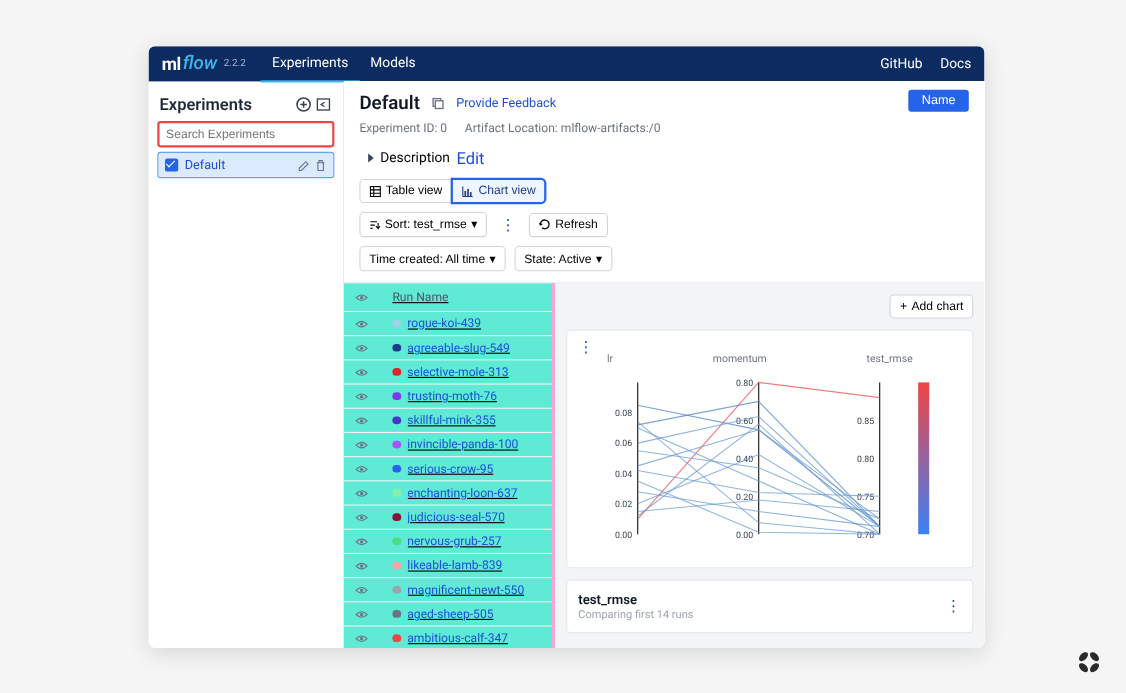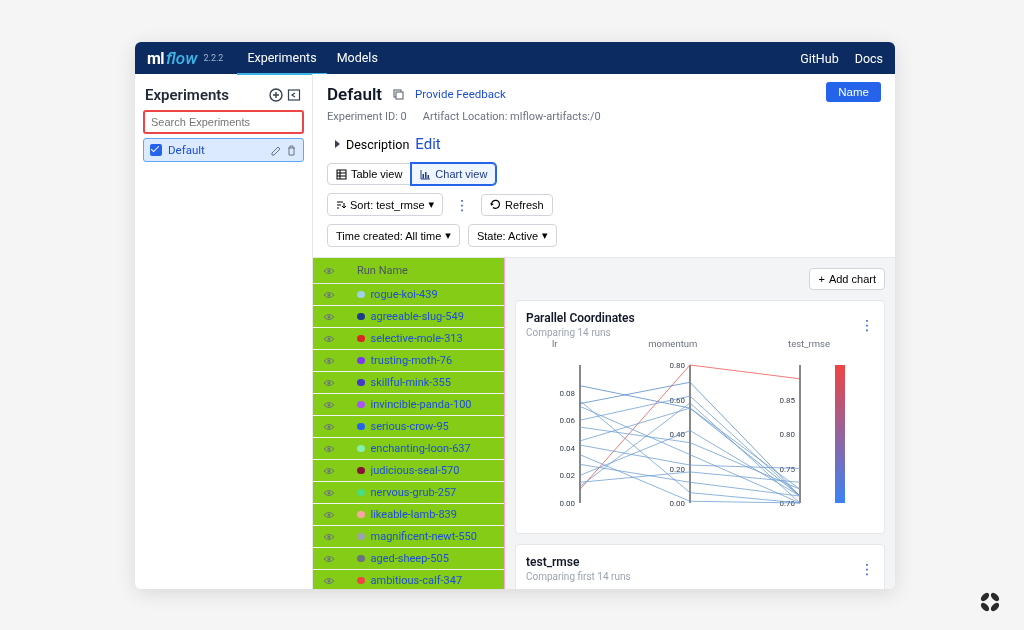--- a/index.html
+++ b/index.html
@@ -45,21 +45,21 @@
   .view-btn:last-child { border-radius: 0 4px 4px 0; }
   .view-btn.active { border-color: #2563eb; background: #eff6ff; color: #1e3a8a; box-shadow: 0 0 0 1px #2563eb; position: relative; z-index: 1; }
   .ctrl-row { display: flex; align-items: center; padding: 0 14px 8px; gap: 8px; }
   .search-box { flex: 1; border: 1px solid #d1d5db; border-radius: 4px; display: flex; align-items: center; padding: 4px 8px; font-size: 11px; color: #9ca3af; }
   .search-box .mag { margin-right: 6px; color: #9ca3af; }
   .info-ic { margin-left: auto; color: #9ca3af; }
   .sort-btn, .refresh-btn, .time-btn, .state-btn { border: 1px solid #d1d5db; background: #fff; border-radius: 4px; padding: 4px 8px; font-size: 11px; display: flex; align-items: center; gap: 4px; cursor: pointer; white-space: nowrap; }
   .dots { color: #1d4ed8; cursor: pointer; padding: 0 4px; font-size: 14px; }
   .filter-row { display: flex; gap: 8px; padding: 0 14px 10px; }
   .content-row { display: flex; border-top: 1px solid #e5e7eb; }
-  .run-col { width: 192px; border-right: 1px solid #f9a8d4; background: #84cc16; }
+  .run-col { width: 192px; border-right: 3px solid #f9a8d4; background: #5eead4; text-decoration: underline; }
   .rc-head { display: flex; align-items: center; padding: 6px 10px; font-size: 11px; color: #4b5563; border-bottom: 1px solid #e5e7eb; }
   .rc-head .eye { margin-right: 22px; }
   .run-row { display: flex; align-items: center; padding: 4px 10px; font-size: 11px; border-bottom: 1px solid #f3f4f6; }
   .run-row .eye { color: #6b7280; margin-right: 22px; flex-shrink: 0; width: 12px; }
   .dot { width: 7.5px; height: 7.5px; border-radius: 50%; margin-right: 6px; flex-shrink: 0; }
   .run-name { color: #1d4ed8; white-space: nowrap; overflow: hidden; text-overflow: ellipsis; }
   .chart-area { flex: 1; background: #f3f4f6; padding: 10px; display: flex; flex-direction: column; gap: 10px; }
   .add-chart-row { display: flex; justify-content: flex-end; }
   .add-chart { background: #fff; border: 1px solid #d1d5db; border-radius: 4px; padding: 4px 8px; font-size: 11px; display: flex; align-items: center; gap: 4px; cursor: pointer; }
   .card { background: #fff; border: 1px solid #e5e7eb; border-radius: 4px; padding: 10px; }
@@ -380,24 +380,20 @@
         <div class="chart-area">
           <div class="add-chart-row">
             <button class="add-chart">
               <span>+</span>
               <span>Add chart</span>
             </button>
           </div>
 
           <div class="card">
             <div class="card-head">
-              <div>
-                <div class="card-title">Parallel Coordinates</div>
-                <div class="card-sub">Comparing 14 runs</div>
-              </div>
               <span class="v-dots">⋮</span>
             </div>
             <div class="axis-labels">
               <span>lr</span>
               <span>momentum</span>
               <span>test_rmse</span>
             </div>
             <div class="pc-chart">
                 <svg id="pc-svg" width="100%" height="160" viewBox="0 0 320 160">
                   <line x1="40" y1="12" x2="40" y2="150" stroke="#111" stroke-width="1"></line>

